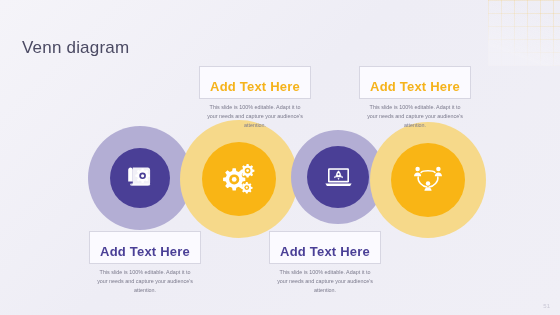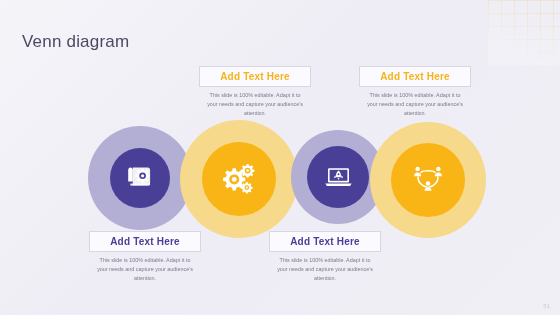--- a/index.html
+++ b/index.html
@@ -35,21 +35,21 @@
   }
   .corner-grid::after {
     content: "";
     position: absolute;
     inset: 0;
     background: linear-gradient(200deg, rgba(255,255,255,0) 20%, rgba(243,242,248,0.95) 78%);
   }
   .title {
     position: absolute;
     left: 22px;
-    top: 32px;
+    top: 38px;
     font-size: 17px;
     color: #4b4a63;
     letter-spacing: 0.2px;
     font-weight: 400;
   }
   .page-num {
     position: absolute;
     right: 10px;
     bottom: 6px;
     font-size: 6px;
@@ -79,23 +79,23 @@
 
   
   .callout {
     position: absolute;
     width: 112px;
     text-align: center;
   }
   .callout .chip {
     border: 1px solid #d7d6e2;
     background: #fbfaff;
-    font-size: 10px;
+    font-size: 13px;
     font-weight: bold;
-    padding: 4px 0 4px;
+    padding: 12px 0 4px;
     letter-spacing: 0.2px;
   }
   .callout .chip.amber { color: #f5b31c; }
   .callout .chip.violet { color: #4a3f96; }
   .callout .body {
     margin-top: 4px;
     font-size: 5.4px;
     line-height: 1.65;
     color: #7c7b8d;
     padding: 0 5px;

